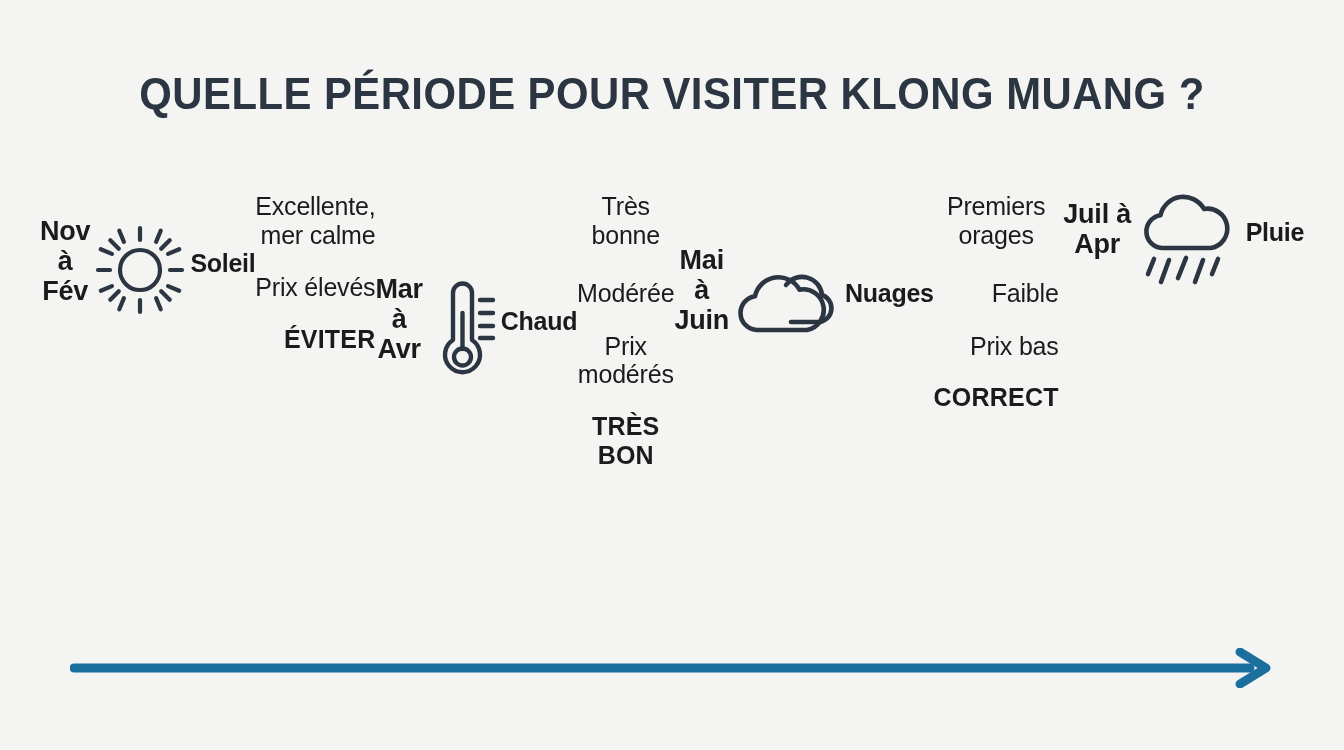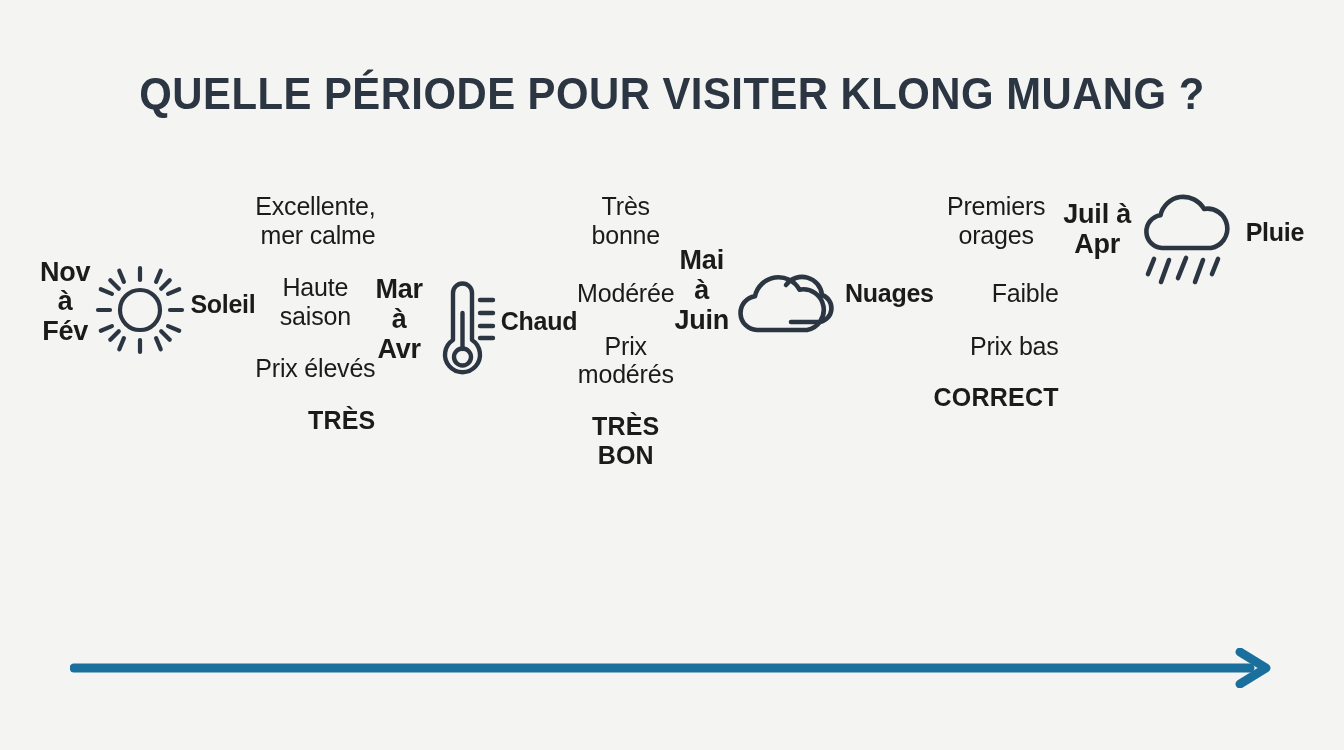--- a/index.html
+++ b/index.html
@@ -150,23 +150,22 @@
           <line x1="10.8" y1="29.3" x2="21.9" y2="33.9"></line>
           <line x1="78.1" y1="66.1" x2="89.2" y2="70.7"></line>
           <line x1="29.3" y1="89.2" x2="33.9" y2="78.1"></line>
           <line x1="66.1" y1="21.9" x2="70.7" y2="10.8"></line>
         </svg>
       </div>
       <div class="condition">Soleil</div>
       <div class="details">
         <div class="detail">Excellente,</div>
         <div class="detail">mer calme</div>
-        <div class="detail spaced">Haute saison</div>
         <div class="detail spaced">Prix élevés</div>
-        <div class="verdict"><span>TRÈS</span><span class="light"></span></div>
+        <div class="verdict"><span>ÉVITER</span><span class="light"></span></div>
       </div>
     </div>
 
     <div class="column col-2">
       <div class="period">Mar à Avr</div>
       <div class="icon-wrap">
         <svg width="78" height="102" viewBox="0 0 78 102" fill="none" stroke="#2b3642" stroke-width="4.4" stroke-linecap="round" stroke-linejoin="round">
           <path d="M30 63 V16 a9.5 9.5 0 0 1 19 0 V63 a17.5 17.5 0 1 1 -19 0 Z"></path>
           <line x1="39.5" y1="36" x2="39.5" y2="72"></line>
           <circle cx="39.5" cy="80" r="8.5"></circle>

